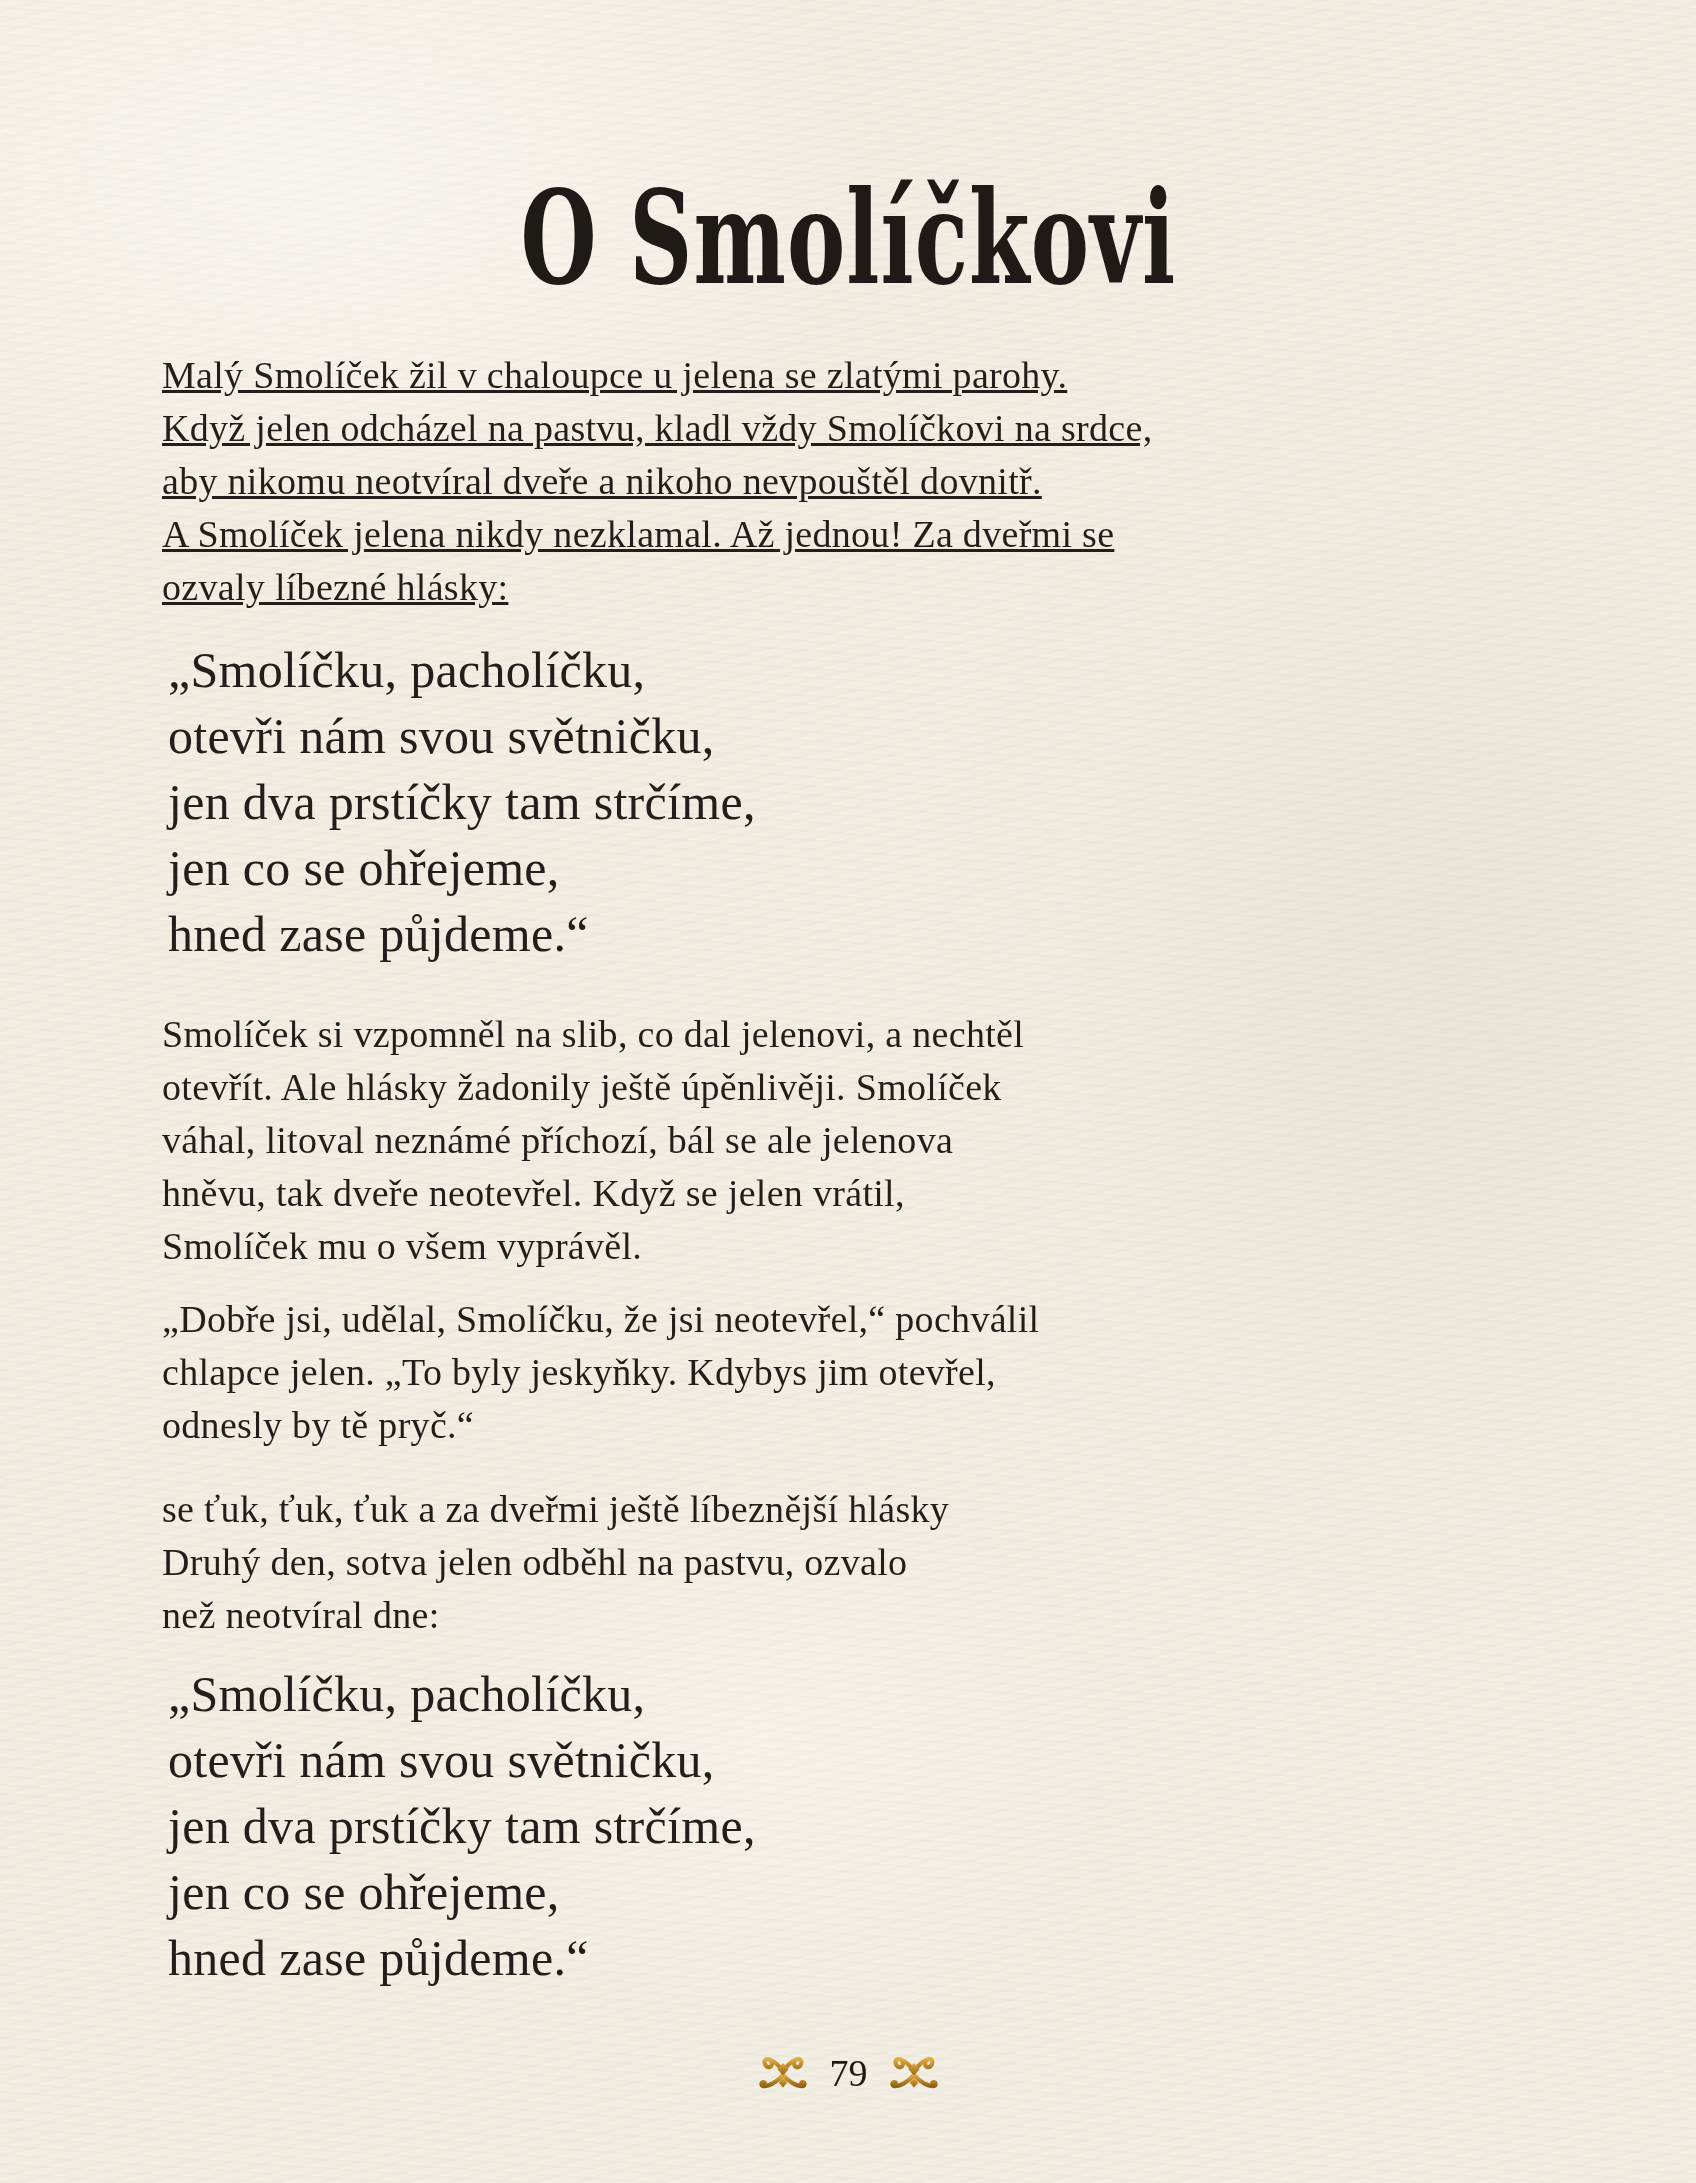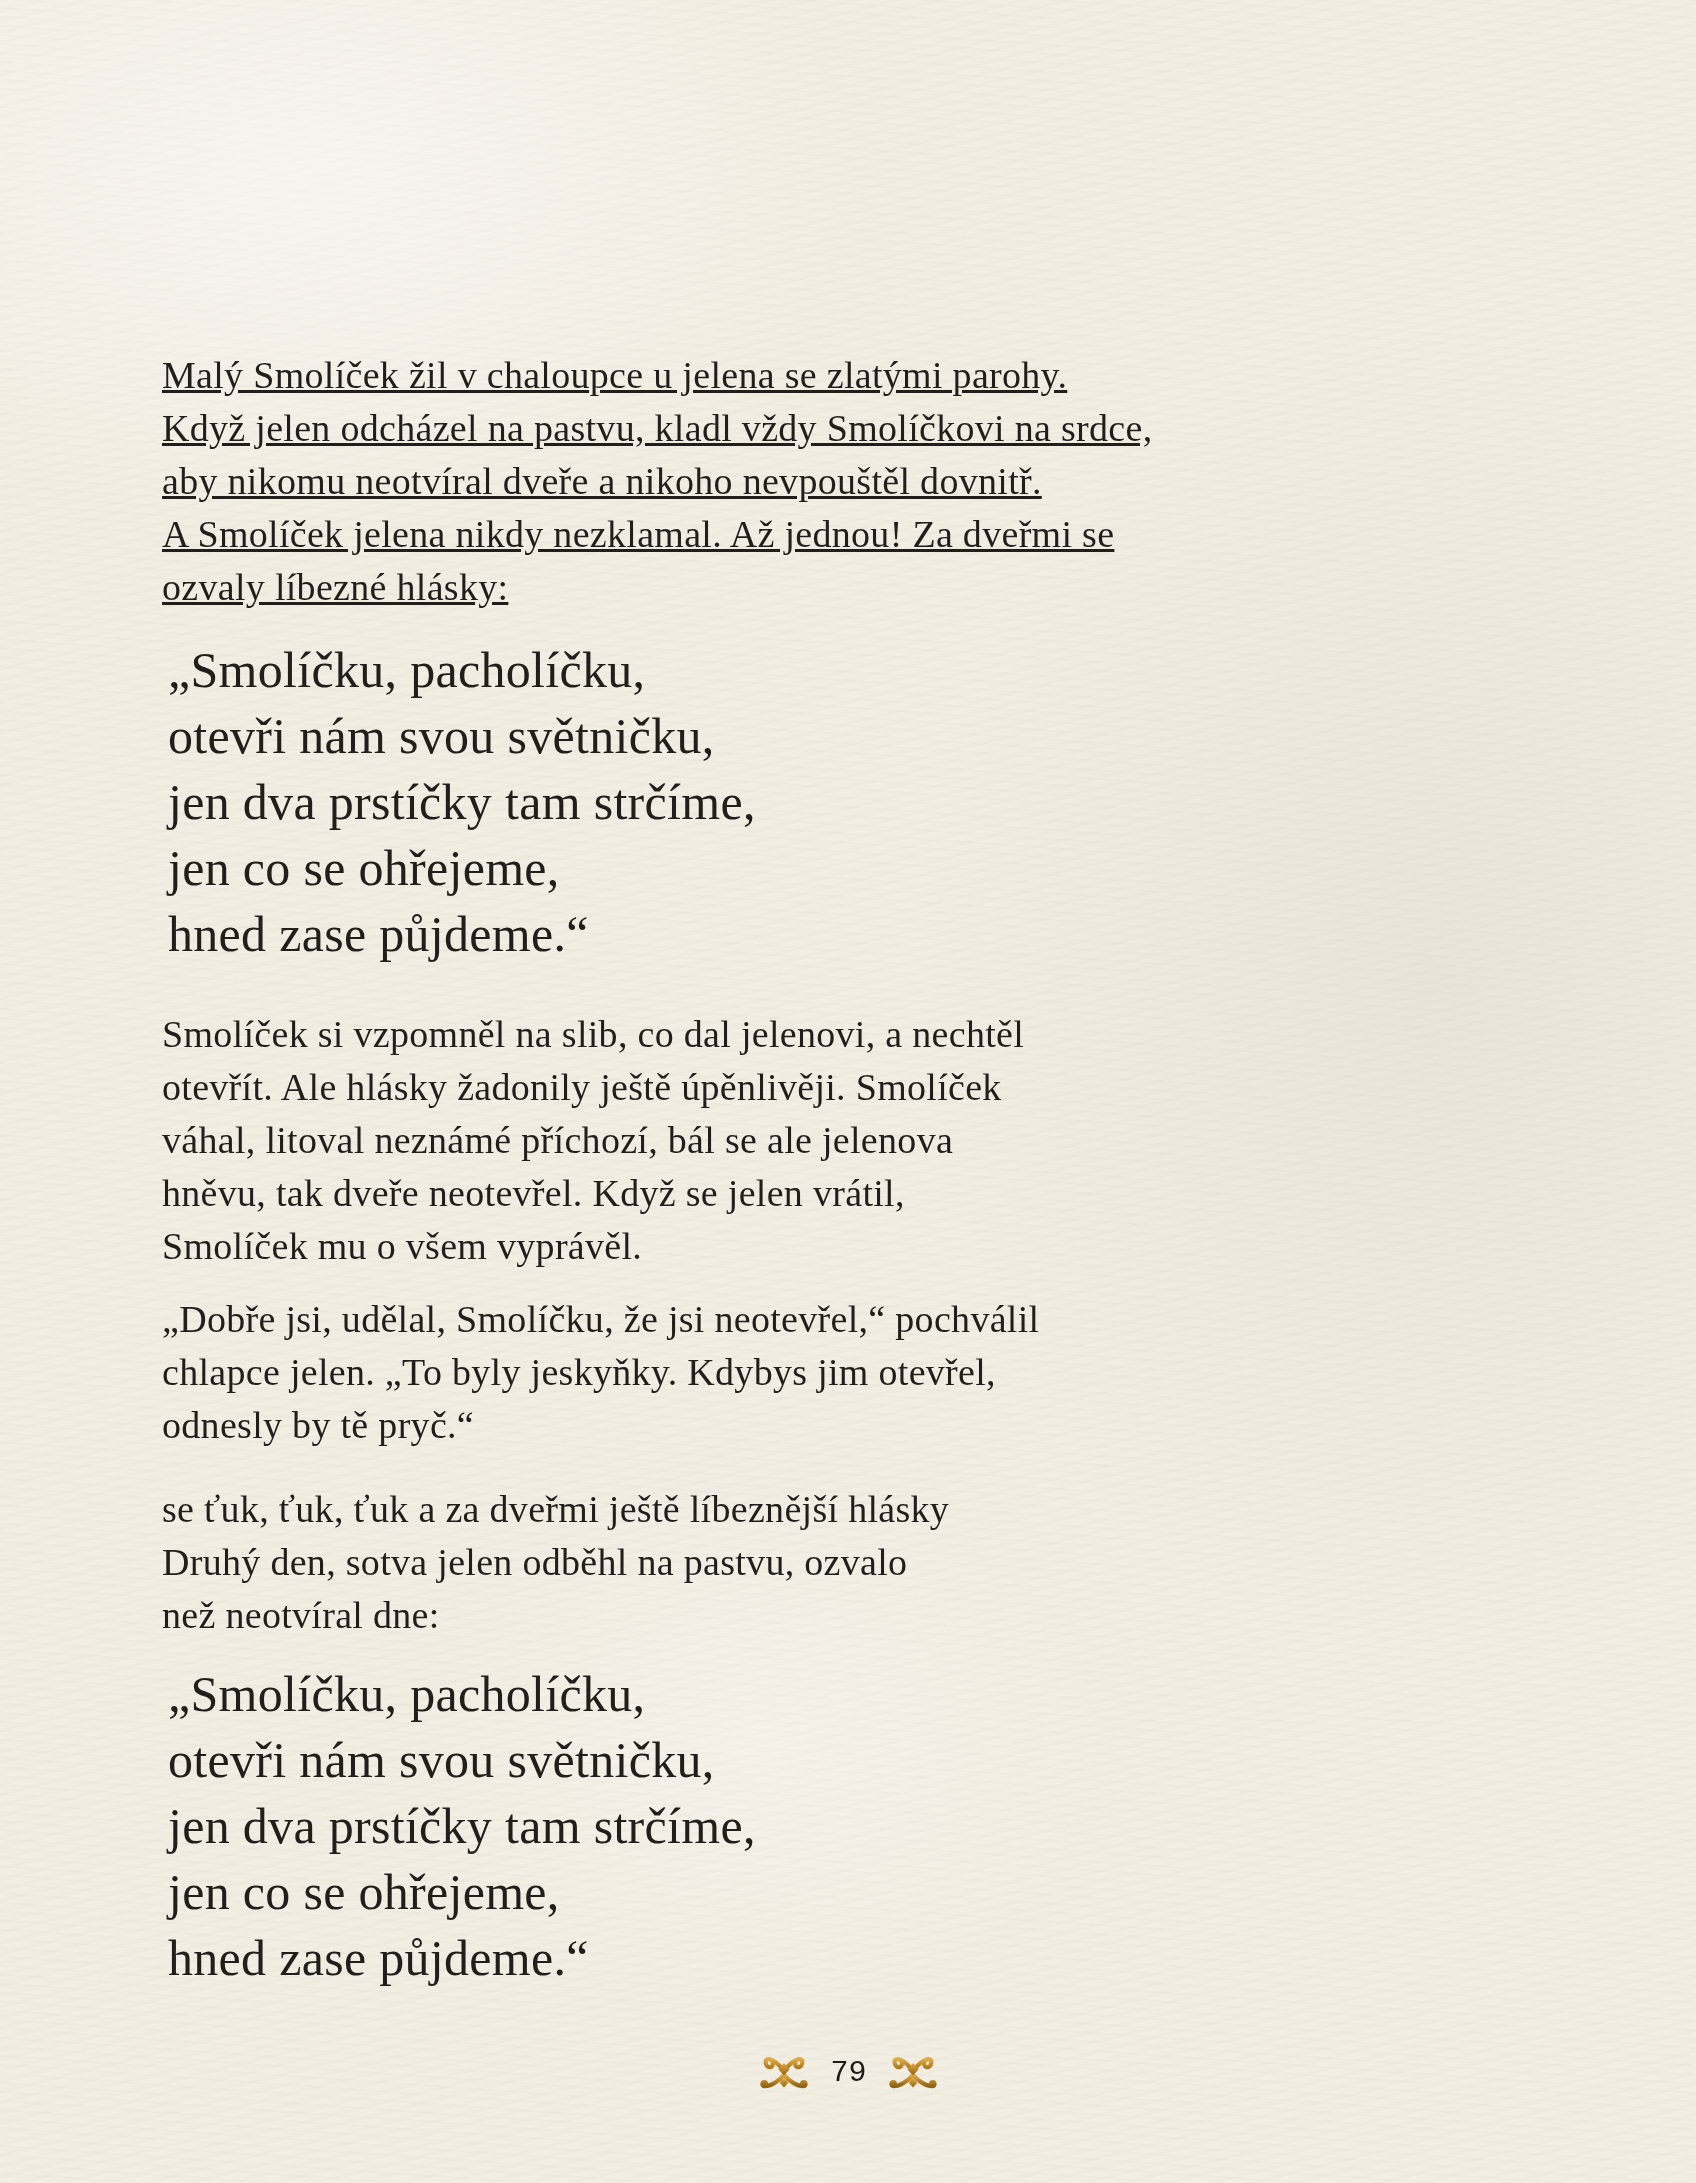--- a/index.html
+++ b/index.html
@@ -66,36 +66,38 @@
     position: absolute;
     top: 2046px;
     left: 0;
     width: 100%;
     display: flex;
     justify-content: center;
     align-items: center;
     gap: 20.5px;
   }
   .page-number {
-    font-size: 30px;
+    font-size: 38px;
     line-height: 55px;
     color: #1e1a17;
-    font-family: Liberation Mono, monospace;
   }
   .ornament {
     width: 52px;
     height: 45px;
     display: block;
   }
 </style>
 </head>
 <body>
 
 <div class="page">
 
+  <div class="title">
+    <span class="squeeze">O Smolíčkovi</span>
+  </div>
 
   <div class="prose p1">
     <div class="line">Malý Smolíček žil v chaloupce u jelena se zlatými parohy.</div>
     <div class="line">Když jelen odcházel na pastvu, kladl vždy Smolíčkovi na srdce,</div>
     <div class="line">aby nikomu neotvíral dveře a nikoho nevpouštěl dovnitř.</div>
     <div class="line">A Smolíček jelena nikdy nezklamal. Až jednou! Za dveřmi se</div>
     <div class="line">ozvaly líbezné hlásky:</div>
   </div>
 
   <div class="verse v1">

